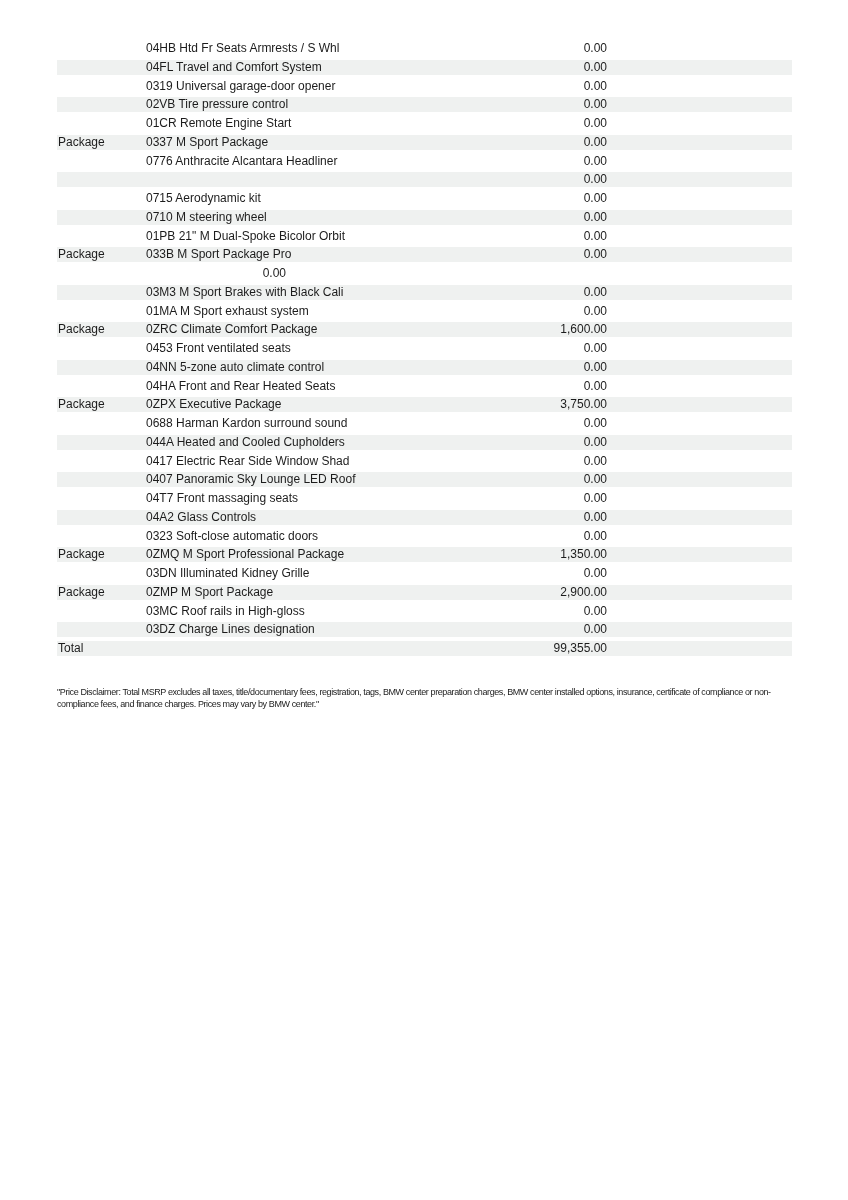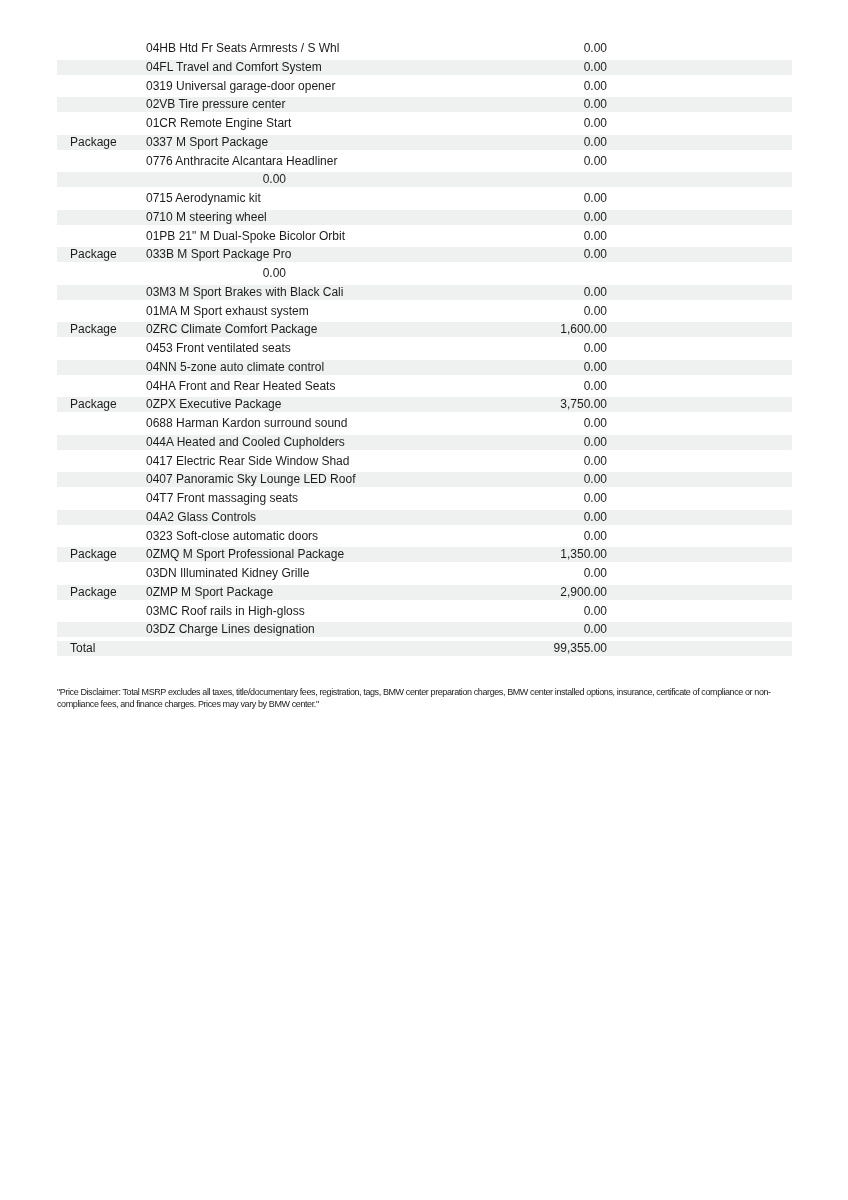--- a/index.html
+++ b/index.html
@@ -29,25 +29,26 @@
     line-height: 18.75px;
     white-space: nowrap;
   }
   .row.striped {
     background: linear-gradient(
       to bottom,
       #ffffff 0px, #ffffff 1.6px,
       var(--stripe, #eff1f0) 1.6px, var(--stripe, #eff1f0) 17.1px,
       #ffffff 17.1px, #ffffff 100%
     );
+    justify-content: flex-end;
   }
   .cat {
     width: 89px;
     flex: 0 0 89px;
-    padding-left: 13px;
+    padding-left: 1px;
     box-sizing: border-box;
   }
   .desc {
     flex: 1 1 auto;
     min-width: 0;
   }
   .price {
     flex: 0 0 140px;
     width: 140px;
     text-align: right;
@@ -86,21 +87,21 @@
         <span class="spacer"></span>
       </div>
       <div class="row">
         <span class="cat"></span>
         <span class="desc">0319 Universal garage-door opener</span>
         <span class="price">0.00</span>
         <span class="spacer"></span>
       </div>
       <div class="row striped">
         <span class="cat"></span>
-        <span class="desc">02VB Tire pressure center</span>
+        <span class="desc">02VB Tire pressure control</span>
         <span class="price">0.00</span>
         <span class="spacer"></span>
       </div>
       <div class="row">
         <span class="cat"></span>
         <span class="desc">01CR Remote Engine Start</span>
         <span class="price">0.00</span>
         <span class="spacer"></span>
       </div>
       <div class="row striped">

